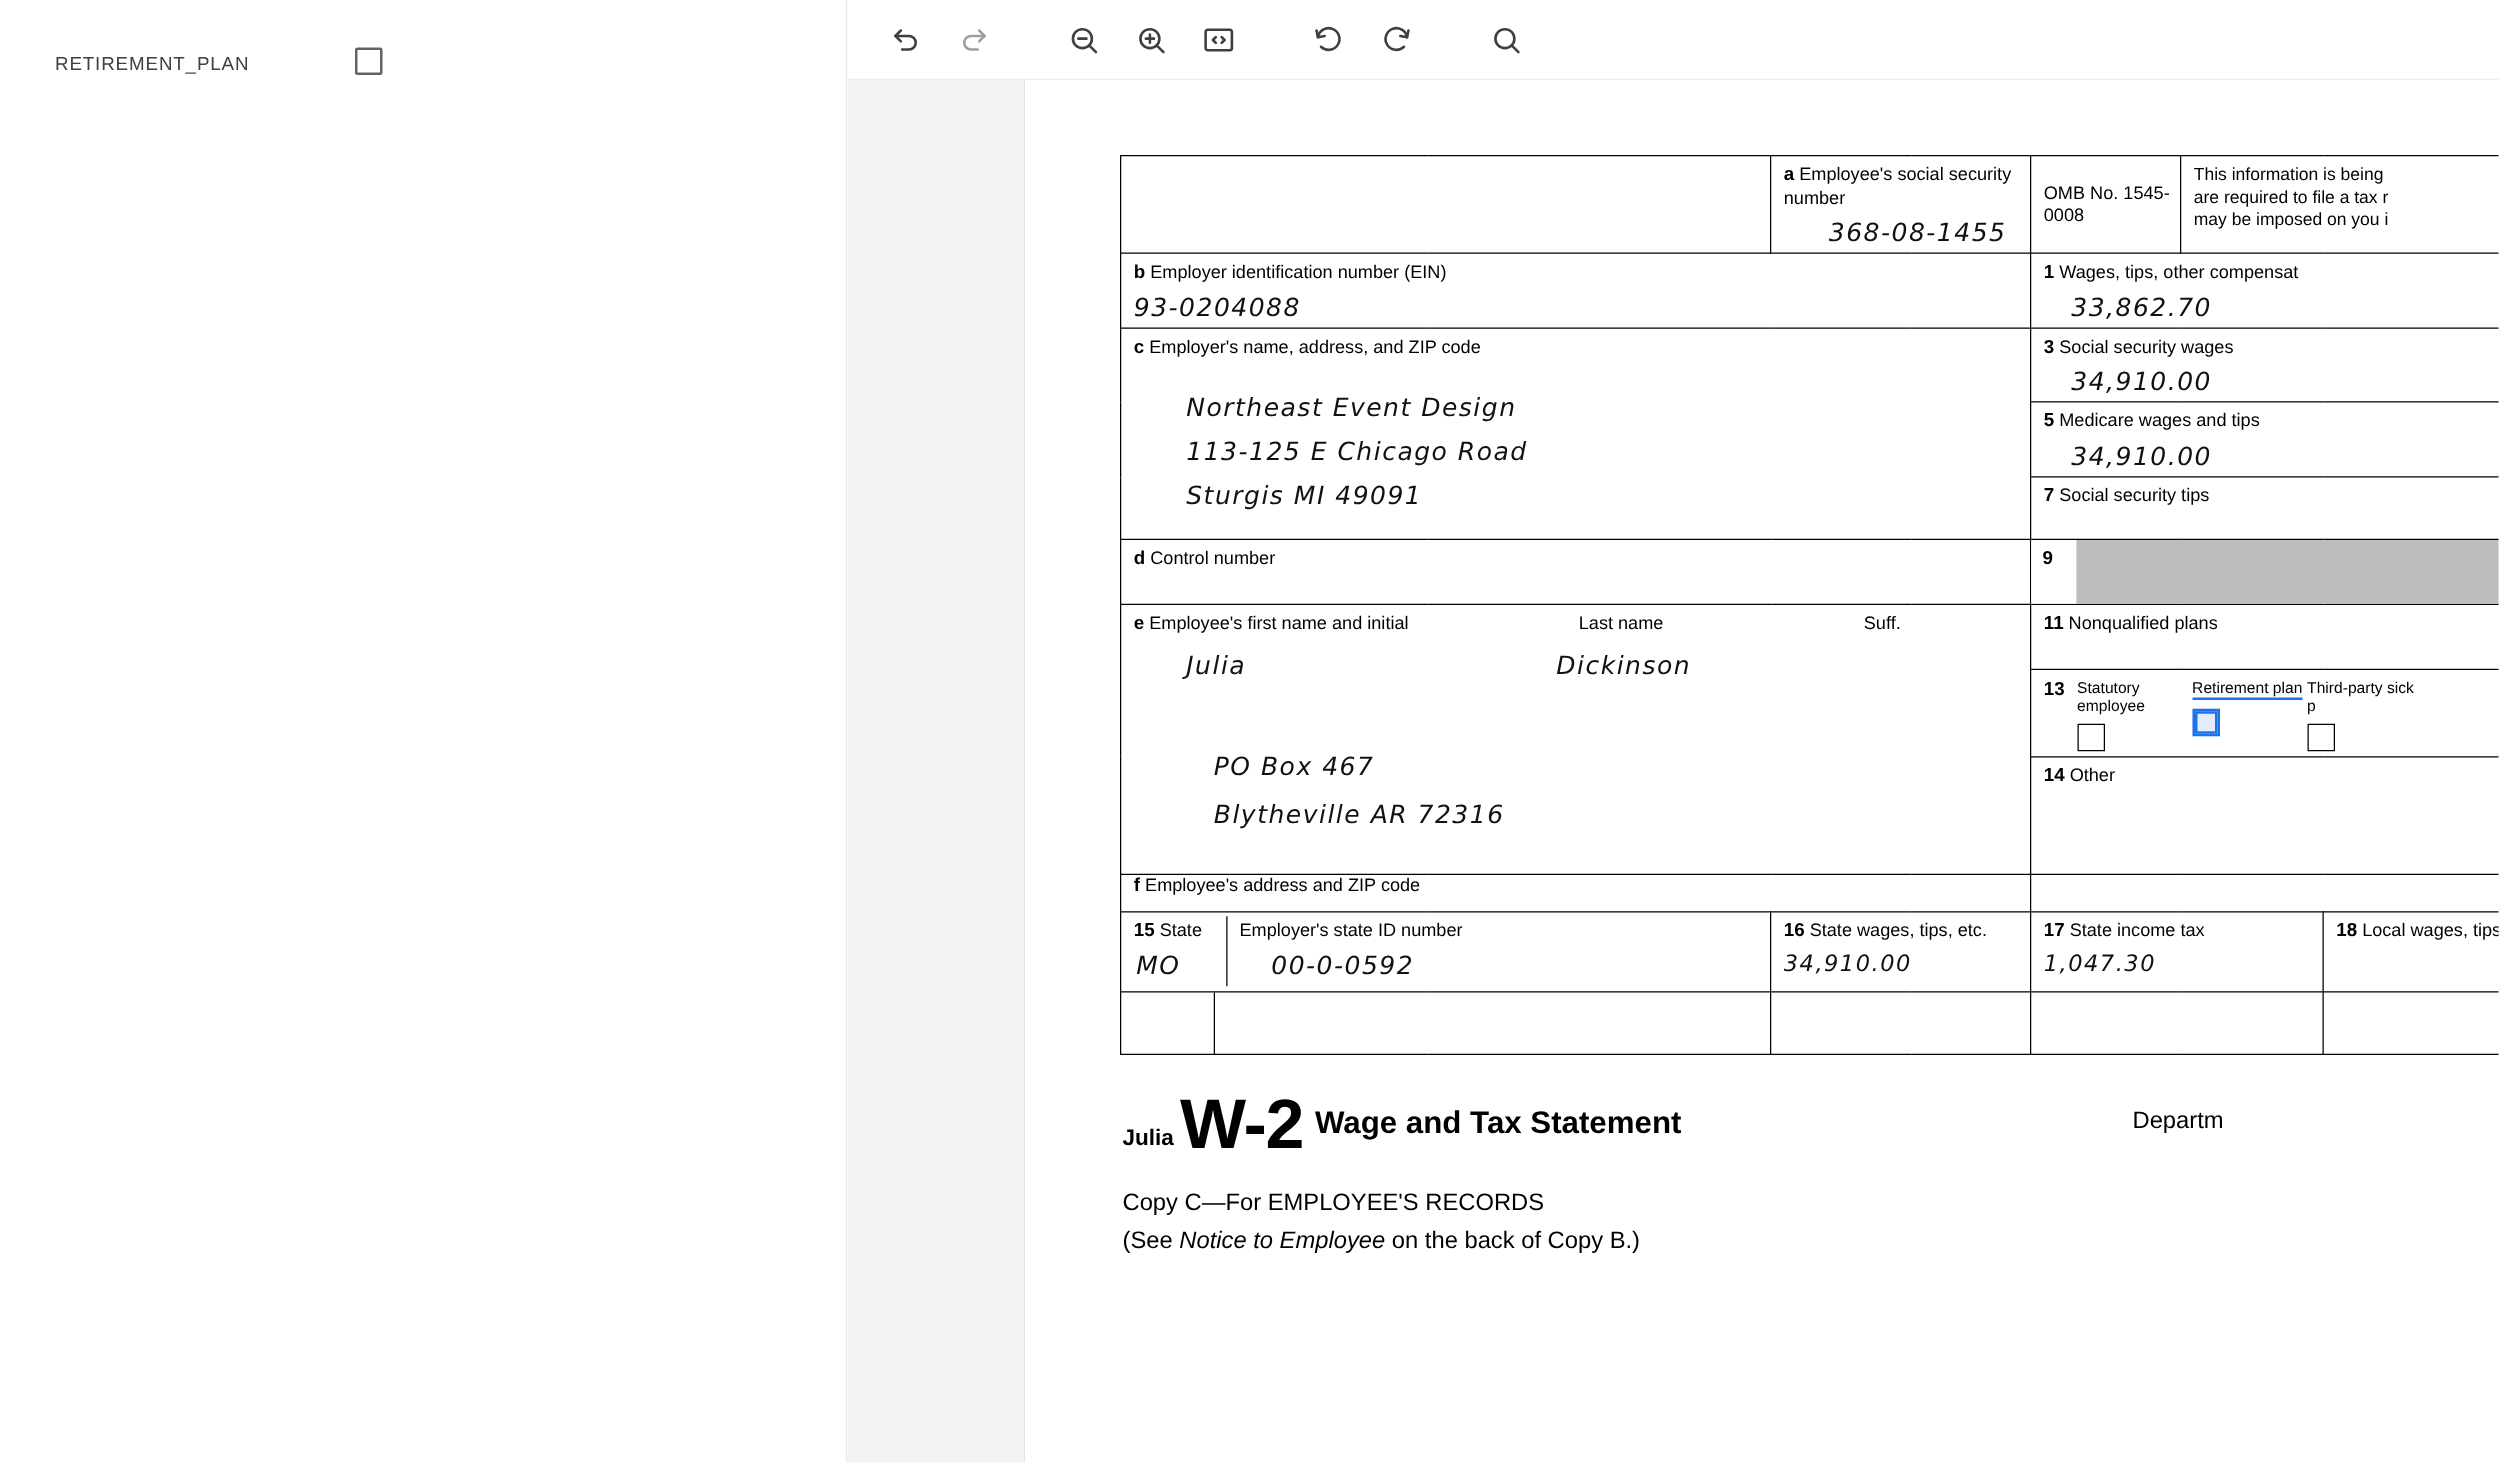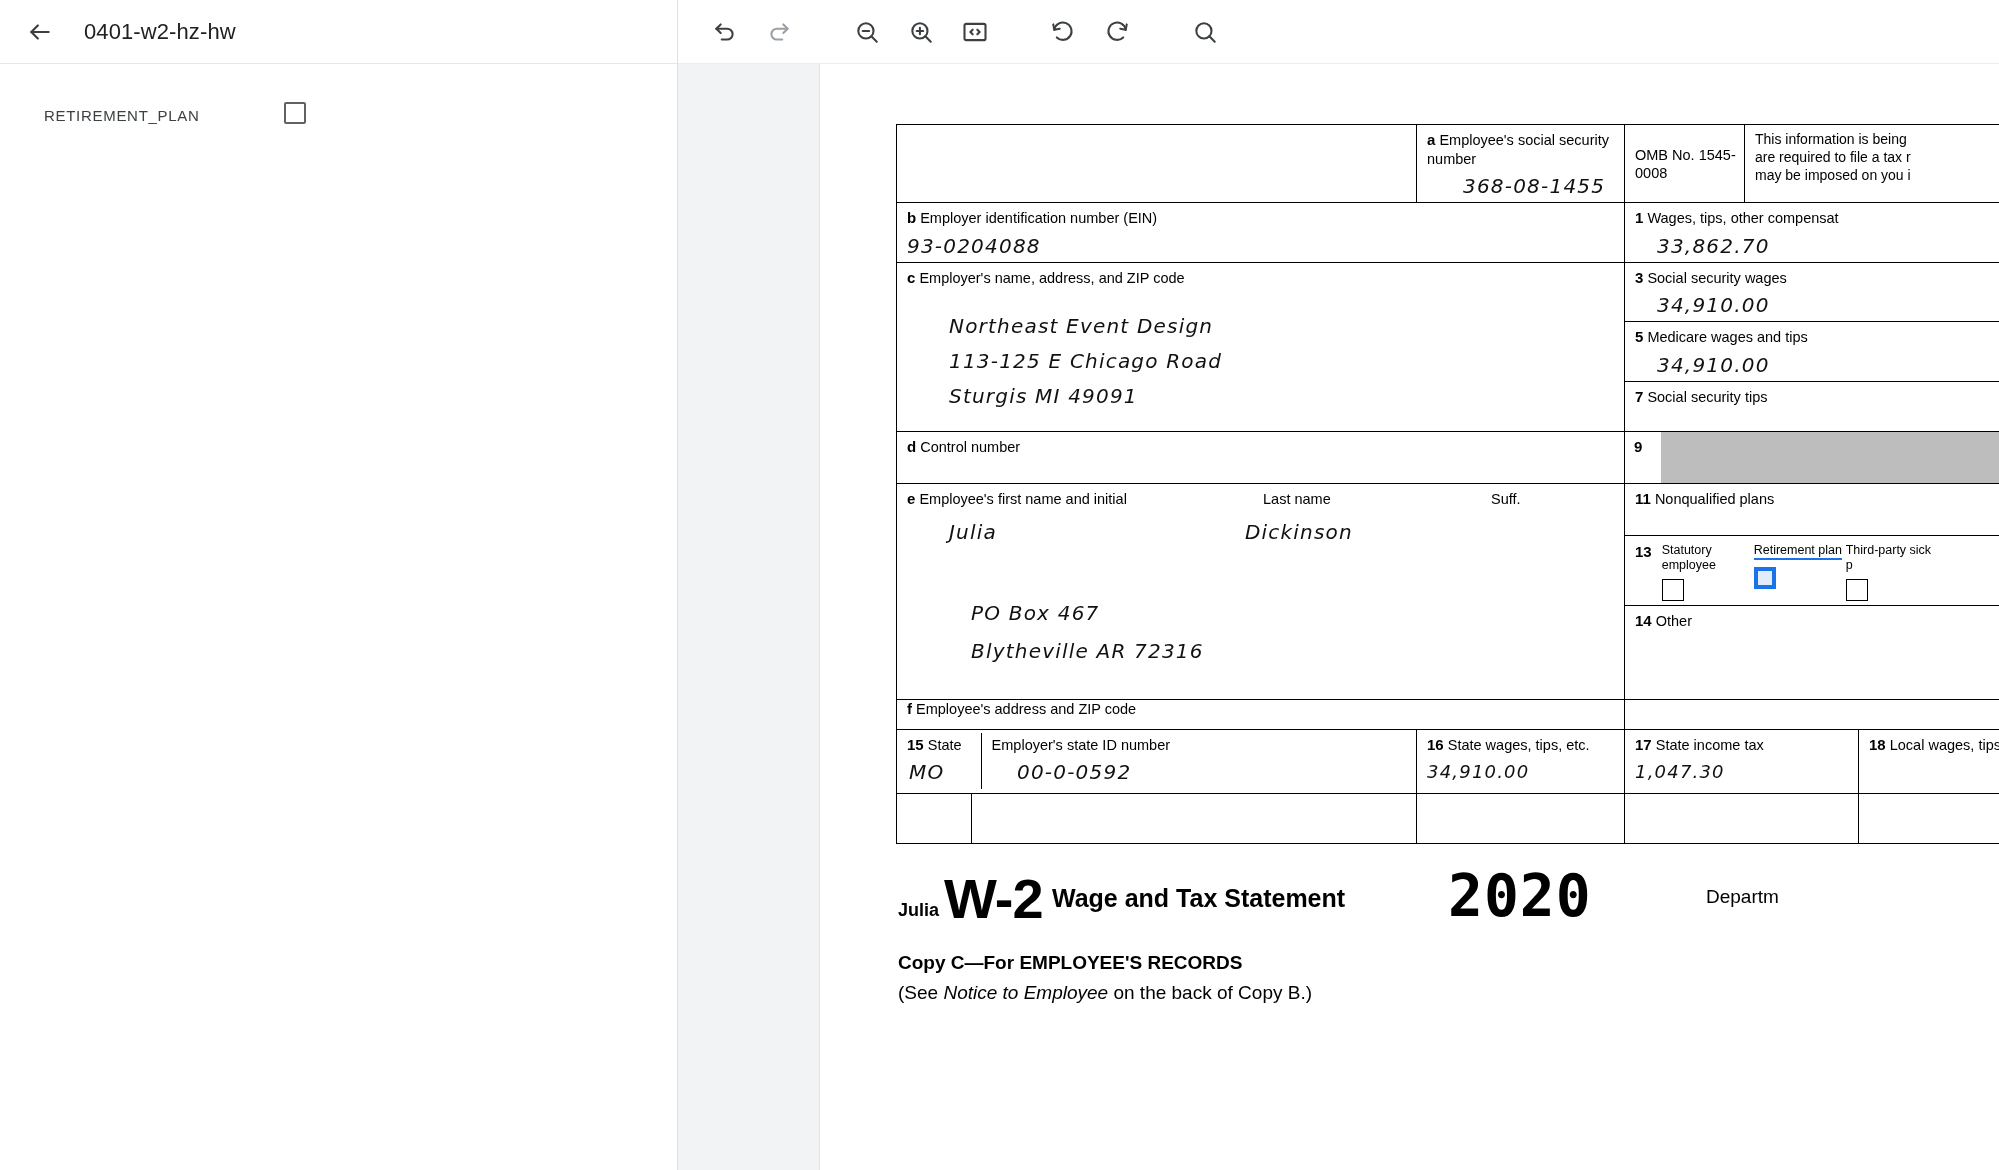--- a/index.html
+++ b/index.html
@@ -174,40 +174,31 @@
     font-size: 56px; font-weight: bold; letter-spacing: -1px;
     font-family: "Liberation Sans", sans-serif;
   }
   .ff-title { position: absolute; left: 156px; top: 24px; font-size: 25px; font-weight: bold; }
   .ff-year {
     position: absolute; left: 552px; top: 2px;
     font-size: 58px; font-weight: bold; letter-spacing: 1px;
     font-family: "DejaVu Sans Mono", monospace;
   }
   .ff-dept { position: absolute; left: 810px; top: 26px; font-size: 19px; }
-  .ff-copy { position: absolute; left: 2px; top: 92px; font-size: 19px; font-weight: bold; }
+  .ff-copy { position: absolute; left: 2px; top: 92px; font-size: 19px; font-weight: normal; }
   .ff-see { position: absolute; left: 2px; top: 122px; font-size: 19px; }
   .ff-see i { font-style: italic; }
 </style>
 </head>
 <body>
 
 <div class="app">
 
   <div class="left-panel">
 
-    <div class="left-header">
-      <div class="back-arrow">
-        <svg width="26" height="26" viewBox="0 0 24 24" fill="none" stroke="#3c4043" stroke-width="2" stroke-linecap="round" stroke-linejoin="round">
-          <line x1="20" y1="12" x2="4" y2="12"></line>
-          <polyline points="10,6 4,12 10,18"></polyline>
-        </svg>
-      </div>
-      <div class="doc-title">0401-w2-hz-hw</div>
-    </div>
 
 
     <div class="field-list">
       <div class="field-row">
         <div class="field-name">RETIREMENT_PLAN</div>
         <div class="field-checkbox"></div>
       </div>
     </div>
   </div>
 
@@ -461,21 +452,20 @@
               <td colspan="2" style="border-top:1px dashed #000"></td>
               <td colspan="2" style="border-top:1px dashed #000"></td>
             </tr>
           </tbody>
             </table>
 
           <div class="form-footer">
             <div class="ff-form">Julia</div>
             <div class="ff-w2">W-2</div>
             <div class="ff-title">Wage and Tax Statement</div>
-            <div class="ff-year">2020</div>
             <div class="ff-dept">Departm</div>
             <div class="ff-copy">Copy C—For EMPLOYEE'S RECORDS</div>
             <div class="ff-see">
               <span>(See </span><i>Notice to Employee</i><span> on the back of Copy B.)</span>
             </div>
           </div>
 
         </div>
       </div>
     </div>

